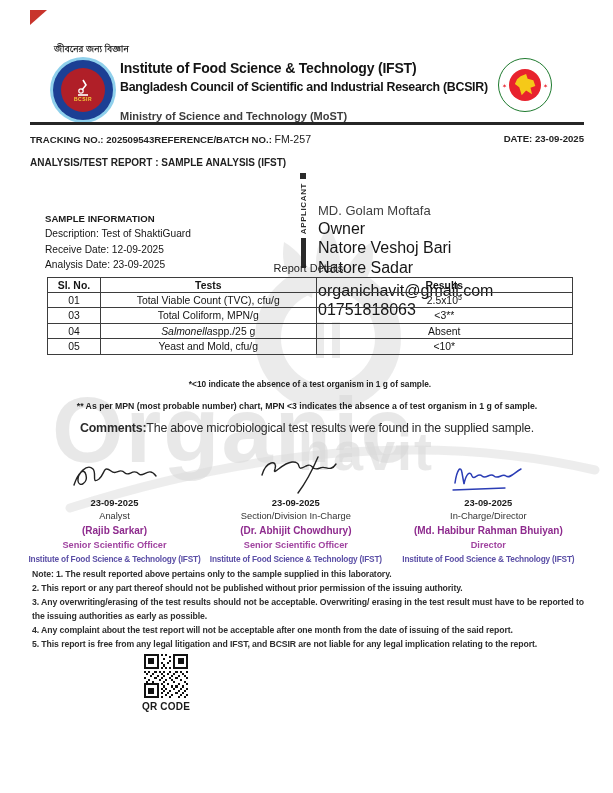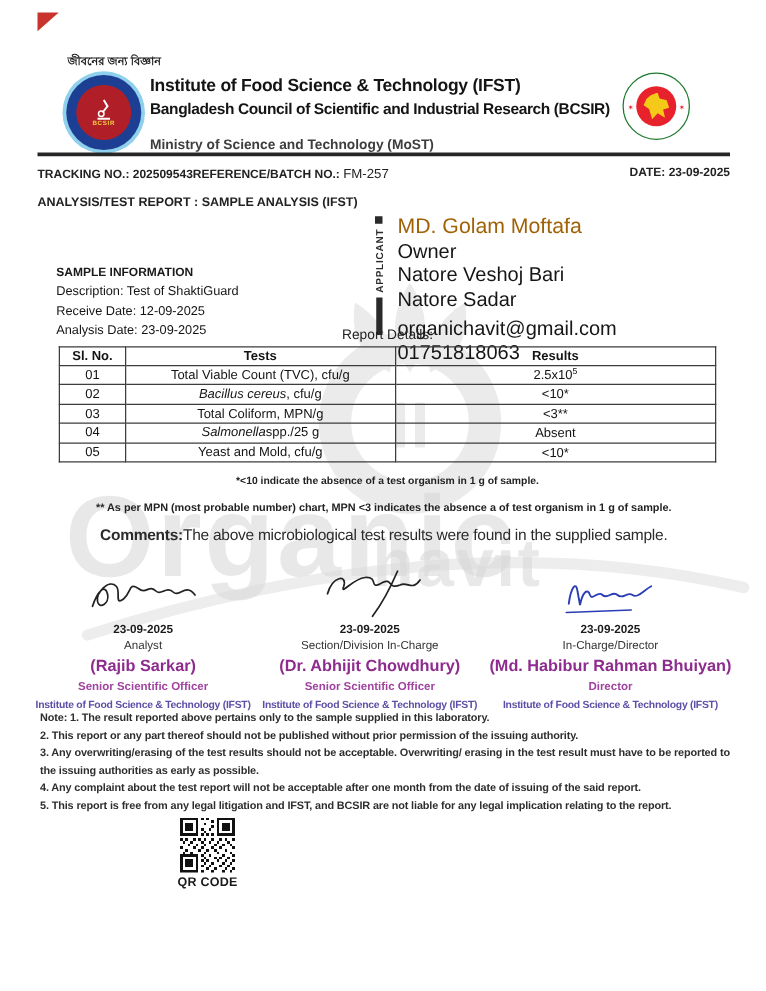--- a/index.html
+++ b/index.html
@@ -53,21 +53,21 @@
   .sample { position:absolute; left:45px; top:181px; line-height:1.5;margin-top:31px; }
   .sample-h { font-size:9.6px; font-weight:700; color:#1a1a1a; }
   .sample-line { font-size:10.2px; color:#141414; }
   .applicant { position:absolute; left:296px; top:171px; display:flex; }
   .app-rail { width:14px; display:flex; flex-direction:column; align-items:center; }
   .app-sq { width:6px; height:6px; background:#2a2a2a; margin-top:2px; }
   .app-vlabel { writing-mode:vertical-rl; transform:rotate(180deg); font-size:8px; font-weight:700;
                 color:#2a2a2a; letter-spacing:.6px; margin:4px 0; }
   .app-bar { width:5px; height:30px; background:#2a2a2a; }
   .app-text { margin-left:8px; }
-  .app-name { font-size:17px; color:#a16207; }
+  .app-name { font-size:13px; color:#404040;margin-top:32px; }
   .app-line { font-size:16px; color:#161616; margin-top:1.5px; }
   .app-email { margin-top:5px; }
 
   
   .rd-title { position:absolute; left:47px; top:262px; width:526px; text-align:center; font-size:11px; color:#222; }
   table.results { position:absolute; left:47px; top:277px; width:526px; border-collapse:collapse;border-radius:23px; }
   table.results th, table.results td { border:1.4px solid #3d3d3d; font-size:10.4px; text-align:center;
                                        padding:1px 4px; height:15px; color:#141414; }
   table.results th { font-weight:700; }
   sup.r-sup { font-size:7px; }
@@ -80,21 +80,21 @@
               font-size:12.4px; color:#2b2b2b; letter-spacing:-.2px; }
   .comments b { font-weight:700; }
 
   
   .sigs { position:absolute; left:28px; top:453px; width:558px; display:flex; }
   .sig-col { text-align:center; }
   .sig-col.c1 { width:31%; } .sig-col.c2 { width:34%; } .sig-col.c3 { width:35%; }
   .sig-img { height:42px; display:flex; align-items:flex-end; justify-content:center; }
   .sig-date { font-size:9.4px; font-weight:700; color:#1a1a1a; margin-top:2px; }
   .sig-role { font-size:9.3px; color:#333; margin-top:3px; }
-  .sig-name { font-size:13px; font-weight:700; color:#8e2b8e; margin-top:4px; }
+  .sig-name { font-size:10px; font-weight:700; color:#8e2b8e; margin-top:4px; }
   .sig-title{ font-size:9.2px; font-weight:700; color:#a044a0; margin-top:4px; }
   .sig-org  { font-size:8.3px; font-weight:700; color:#5b4fa6; margin-top:4px; white-space:nowrap; letter-spacing:-.2px;}
 
   
   .notes { position:absolute; left:32px; top:568px; width:552px; }
   .note-line { font-size:8.7px; font-weight:700; color:#2e2e2e; line-height:1.6; letter-spacing:-.1px; text-align:justify;}
 
   
   .qr-box { position:absolute; left:144px; top:654px; width:44px; height:44px; }
   .qr-label { position:absolute; left:138px; top:701px; width:56px; text-align:center;
@@ -203,25 +203,20 @@
         <th>Sl. No.</th>
         <th>Tests</th>
         <th>Results</th>
       </tr>
       <tr>
         <td>01</td>
         <td><i></i><span>Total Viable Count (TVC), cfu/g</span></td>
         <td><span>2.5x10</span><sup class="r-sup">5</sup></td>
       </tr>
       <tr>
-        <td>02</td>
-        <td><i>Bacillus cereus</i><span>, cfu/g</span></td>
-        <td><span>&lt;10*</span><sup class="r-sup"></sup></td>
-      </tr>
-      <tr>
         <td>03</td>
         <td><i></i><span>Total Coliform, MPN/g</span></td>
         <td><span>&lt;3**</span><sup class="r-sup"></sup></td>
       </tr>
       <tr>
         <td>04</td>
         <td><i>Salmonella</i><span>spp./25 g</span></td>
         <td><span>Absent</span><sup class="r-sup"></sup></td>
       </tr>
       <tr>

